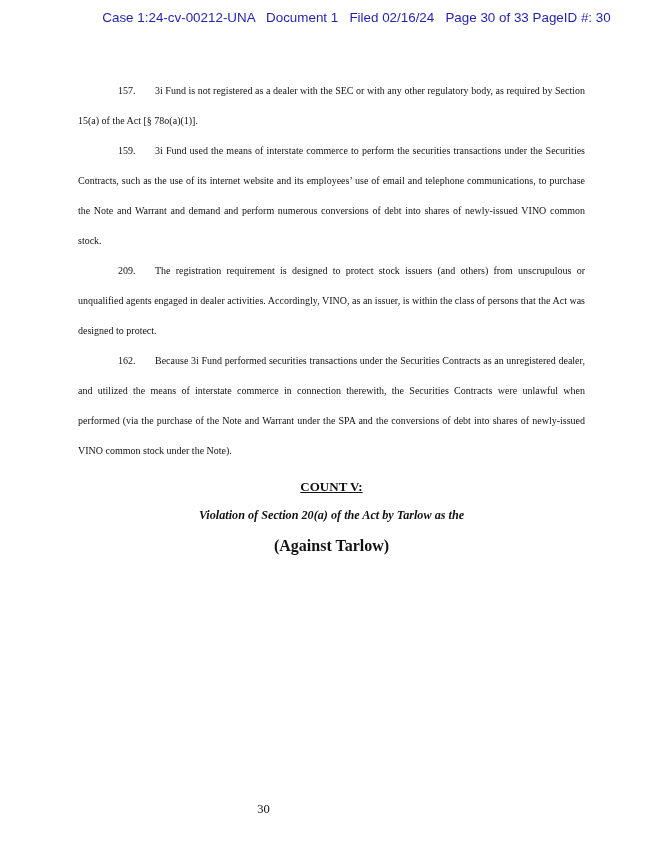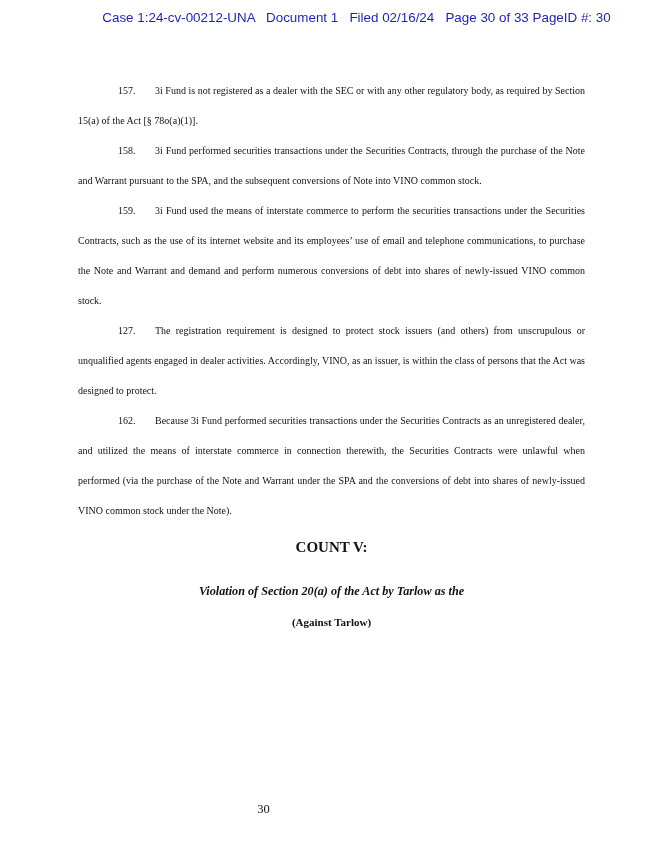--- a/index.html
+++ b/index.html
@@ -1,36 +1,35 @@
 <!DOCTYPE html>
 <html><head>
   <meta charset="utf-8">
   <style>
     html, body { margin: 0; padding: 0; background: #ffffff; }
     body { width: 663px; height: 858px; position: relative; overflow: hidden; font-family: "Liberation Serif", serif; color: #111; }
     .header { position: absolute; top: 10px; left: 0; width: 663px; text-align: center; font-family: "Liberation Sans", sans-serif; font-size: 13.4px; color: #1f1fb8; white-space: pre; padding-left: 25px; }
     .content { position: absolute; left: 78px; top: 76px; width: 507px; }
     .para { font-size: 10px; line-height: 30px; text-align: justify; margin: 0; }
     .para .num { display: inline-block; padding-left: 40px; width: 37px; }
-    .heading-count { text-align: center; font-weight: bold; font-size: 15px; margin-top: 12px; line-height: 18px; }
-    .subtitle { text-align: center; font-weight: bold; font-style: italic; font-size: 12.2px; line-height: 14px; margin-top: 28px; }
-    .against { text-align: center; font-weight: bold; font-size: 11px; margin-top: 16px; line-height: 16px; }
+    .heading-count { text-align: center; font-weight: bold; text-decoration: underline; font-size: 13px; margin-top: 12px; line-height: 18px; }
+    .subtitle { text-align: center; font-weight: bold; font-style: italic; font-size: 12.2px; line-height: 14px; margin-top: 12px; }
+    .against { text-align: center; font-weight: bold; font-size: 16px; margin-top: 16px; line-height: 16px; }
     .para-163 { margin-top: 6px; }
     .page-number { position: absolute; top: 802px; left: 0; width: 527px; text-align: center; font-size: 12.6px; }
   </style>
 </head>
 <body>
 
 <div class="header">Case 1:24-cv-00212-UNA   Document 1   Filed 02/16/24   Page 30 of 33 PageID #: 30</div>
 
 <div class="content">
   <p class="para"><span class="num">157.</span><span>3i Fund is not registered as a dealer with the SEC or with any other regulatory body, as required by Section 15(a) of the Act [§ 78o(a)(1)].</span></p>
-  <p class="para"><span class="num">158.</span><span>3i Fund performed securities transactions under the Securities Contracts, through the purchase of the Note and Warrant pursuant to the SPA, and the subsequent conversions of Note into VINO common stock.</span></p>
   <p class="para"><span class="num">159.</span><span>3i Fund used the means of interstate commerce to perform the securities transactions under the Securities Contracts, such as the use of its internet website and its employees’ use of email and telephone communications, to purchase the Note and Warrant and demand and perform numerous conversions of debt into shares of newly-issued VINO common stock.</span></p>
-  <p class="para"><span class="num">127.</span><span>The registration requirement is designed to protect stock issuers (and others) from unscrupulous or unqualified agents engaged in dealer activities.  Accordingly, VINO, as an issuer, is within the class of persons that the Act was designed to protect.</span></p>
+  <p class="para"><span class="num">209.</span><span>The registration requirement is designed to protect stock issuers (and others) from unscrupulous or unqualified agents engaged in dealer activities.  Accordingly, VINO, as an issuer, is within the class of persons that the Act was designed to protect.</span></p>
   <p class="para"><span class="num">162.</span><span>Because 3i Fund performed securities transactions under the Securities Contracts as an unregistered dealer, and utilized the means of interstate commerce in connection therewith, the Securities Contracts were unlawful when performed (via the purchase of the Note and Warrant under the SPA and the conversions of debt into shares of newly-issued VINO common stock under the Note).</span></p>
 
   <div class="heading-count">COUNT V:</div>
   <div class="subtitle">
     <div>Violation of Section 20(a) of the Act by Tarlow as the</div>
   </div>
   <div class="against">(Against Tarlow)</div>
 
 </div>
 

